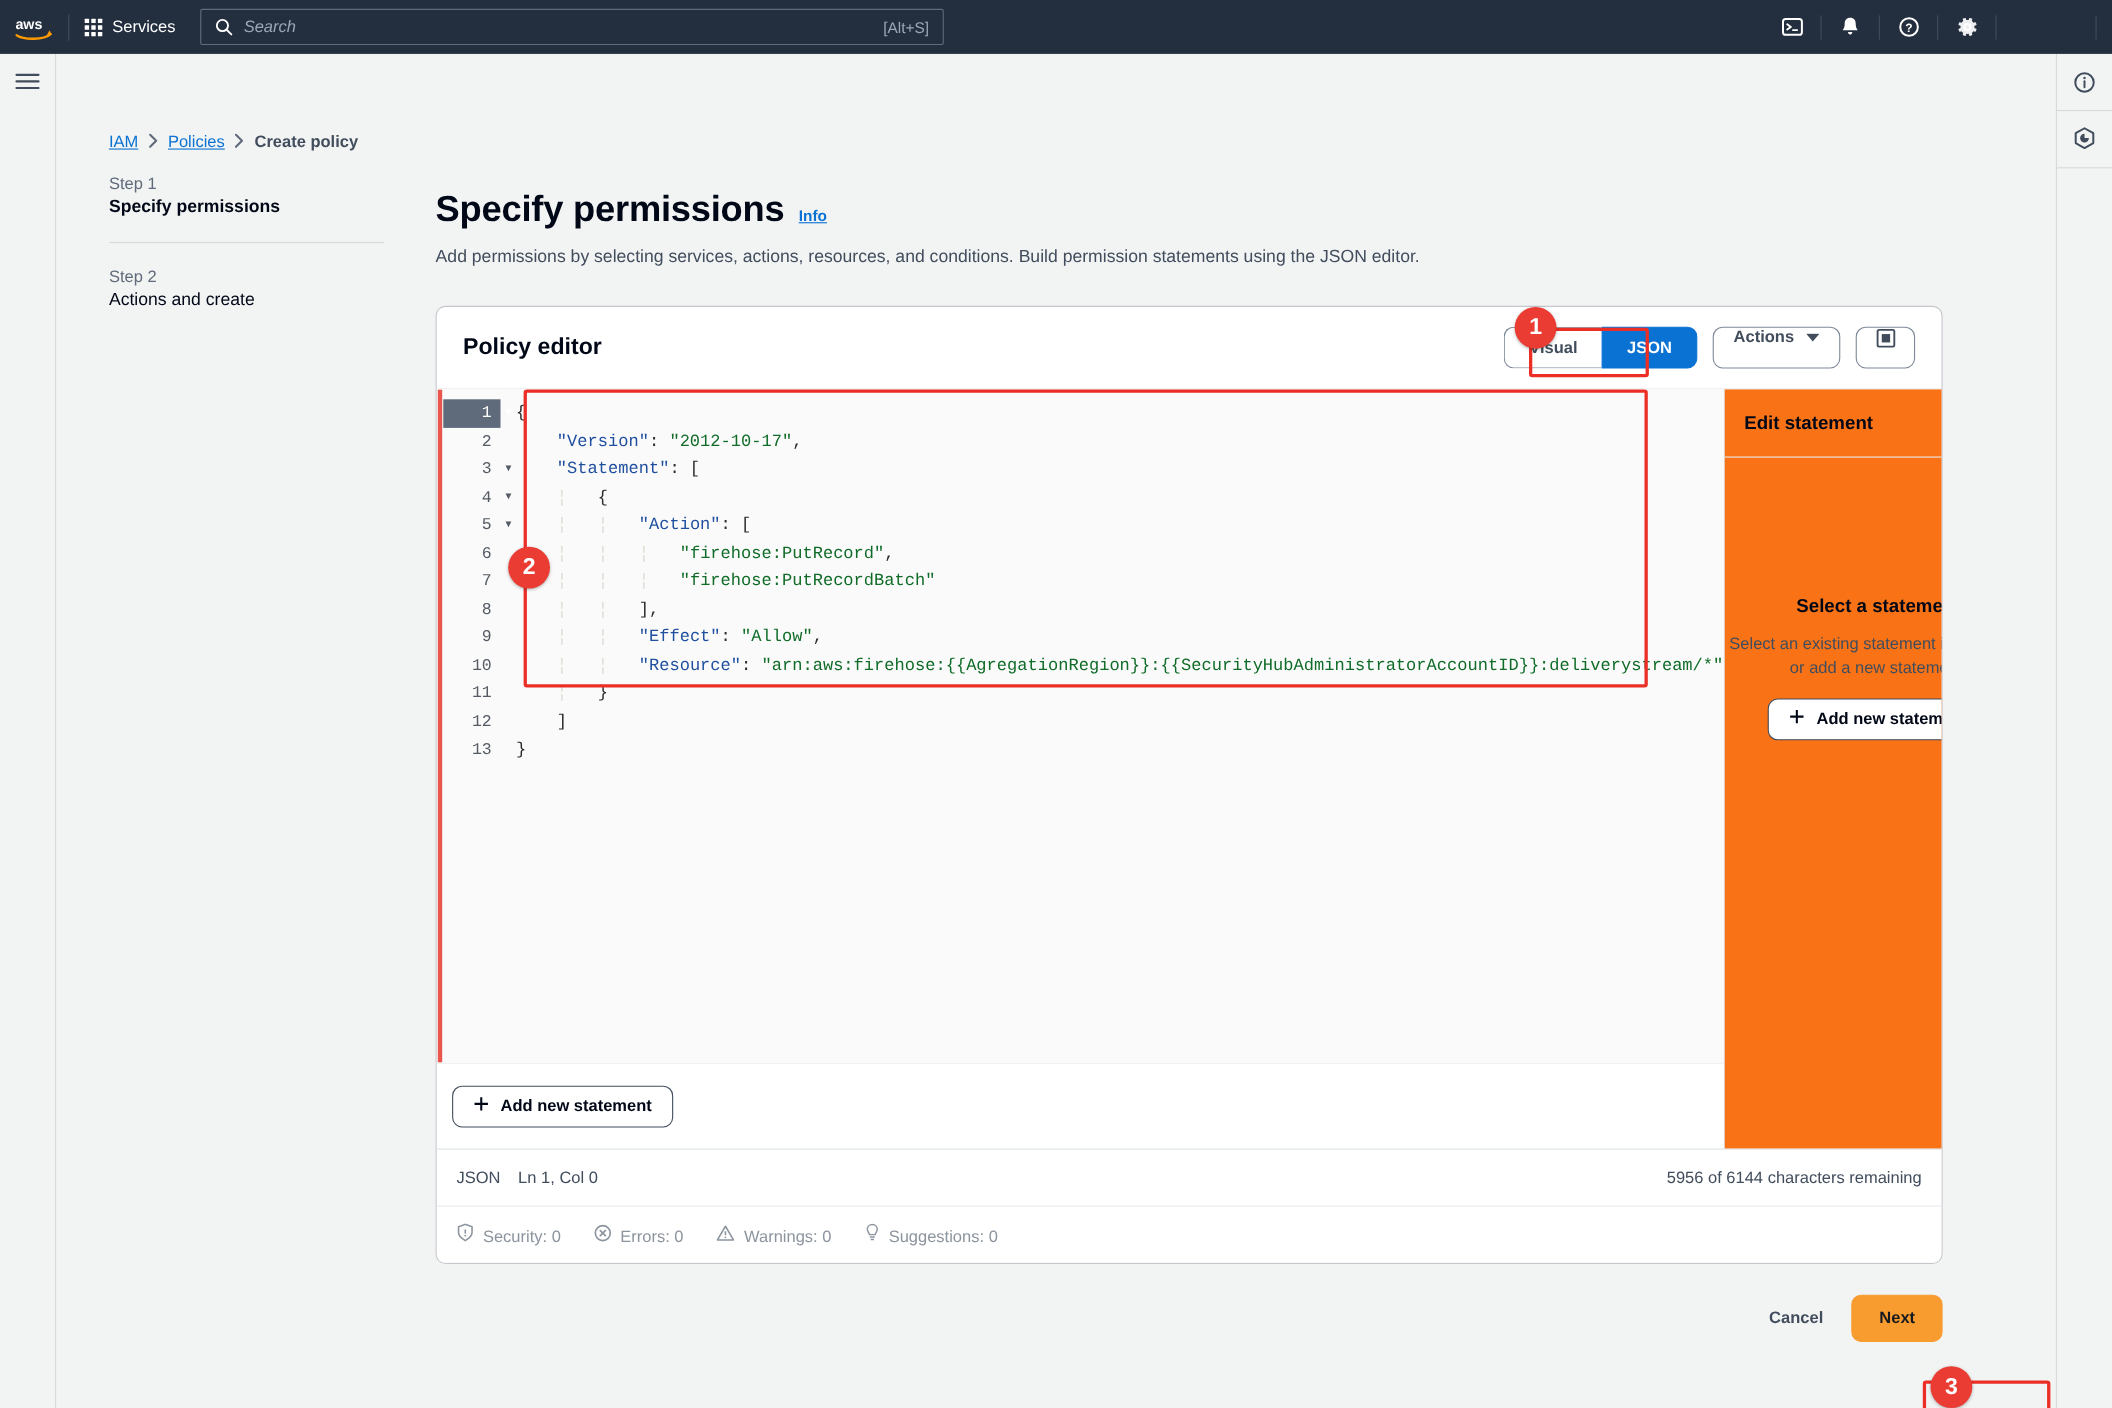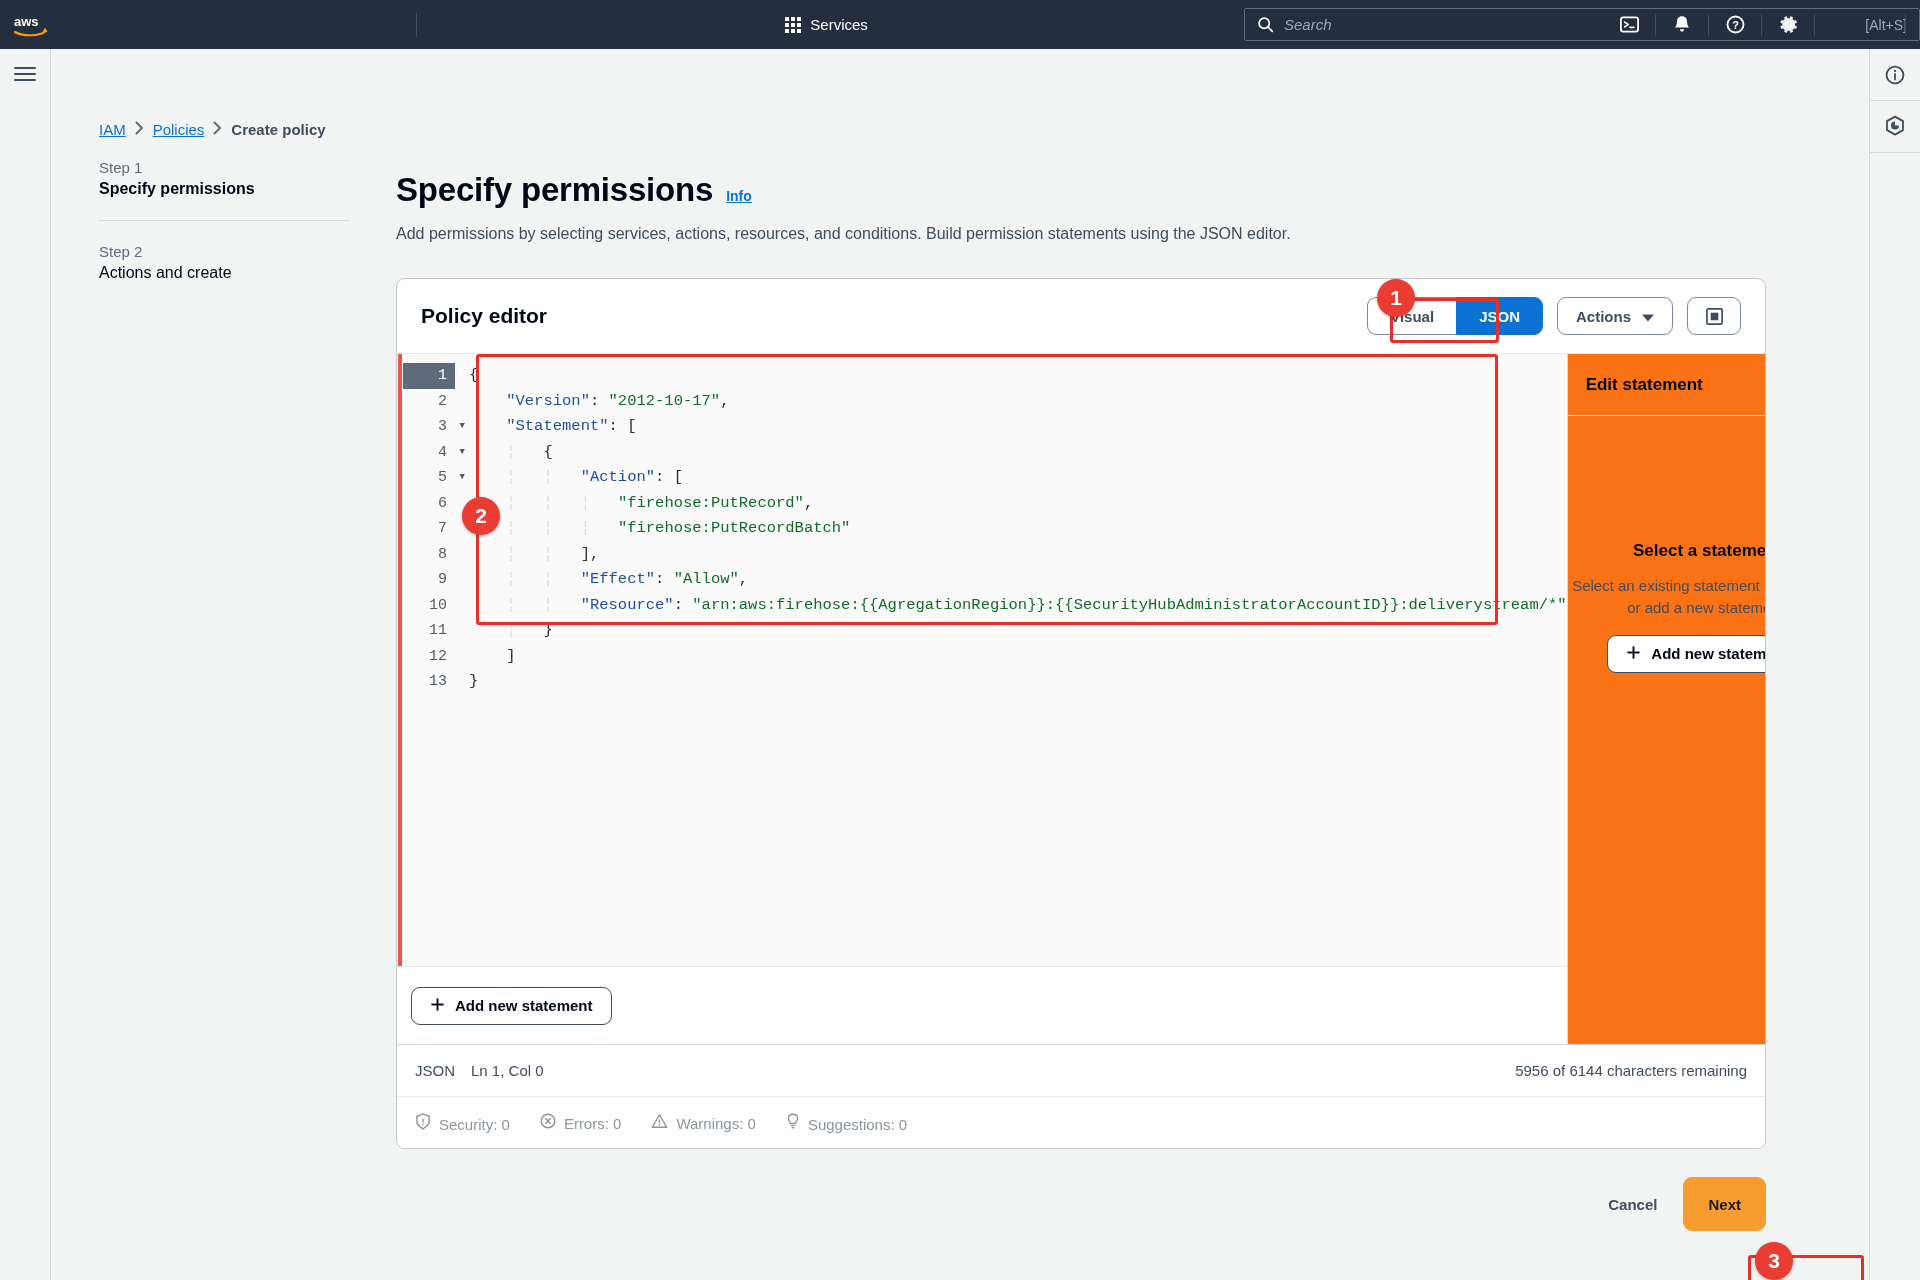--- a/index.html
+++ b/index.html
@@ -6,21 +6,21 @@
   html, body {
     width: 1920px; height: 1280px;
     font-family: "Liberation Sans", sans-serif;
     background: #f2f3f3;
     overflow: hidden;
   }
 
   
   .topnav {
     height: 49px; background: #232f3e;
-    display: flex; align-items: center; position: relative; justify-content: space-between;
+    display: flex; align-items: center; position: relative;
   }
   .aws-logo { width: 62px; display: flex; align-items: center; justify-content: center; cursor: pointer; }
   .aws-logo svg { display:block; }
   .nav-divider { width:1px; height:24px; background:#414d5c; }
   .services-btn {
     display:flex; align-items:center; gap:9px;
     padding: 0 14px; height: 49px; color:#fff;
     font-size: 15px; cursor:pointer;
   }
   .grid-icon { display:grid; grid-template-columns:repeat(3,4px); grid-template-rows:repeat(3,4px); gap:2px; }
@@ -95,21 +95,21 @@
   .seg-btn {
     height:38px; padding:0 22px; display:flex; align-items:center; justify-content:center;
     border:1px solid #7d8998; background:#fff; color:#414d5c;
     font-size:15px; font-weight:bold; cursor:pointer;
   }
   .seg-btn:first-child { border-radius:9px 0 0 9px; border-right:none; }
   .seg-btn:last-child { border-radius:0 9px 9px 0; }
   .seg-btn.active { background:#0972d3; border-color:#0972d3; color:#fff; }
 
   .btn {
-    height:38px; padding:0 18px; display:flex; align-items:center; gap:11px;
+    height:38px; padding:0 18px; display:flex; align-items:flex-start; gap:11px;
     border:1px solid #7d8998; border-radius:9px; background:#fff;
     color:#414d5c; font-size:15px; font-weight:bold; cursor:pointer;
   }
   .btn-icon-only { width:54px; padding:0; justify-content:center; }
 
   .editor-wrap { display:flex; height: 690px; }
   .editor-main { flex:1; display:flex; flex-direction:column; border-right:1px solid #d5dbdb; }
   .code-area { flex:1; display:flex; background:#fafafa; overflow:hidden; position:relative; }
 
   .marker-col { width:6px; background:#fafafa; }
@@ -165,21 +165,21 @@
     font-size:15px; color:#8c949e;
   }
   .vitem { display:flex; align-items:flex-end; gap:8px; }
 
   .footer-row {
     width:1370px; margin-top:28px;
     display:flex; align-items:center; justify-content:flex-end; gap:26px;
   }
   .link-btn { font-size:15px; font-weight:bold; color:#414d5c; cursor:pointer; }
   .btn-primary {
-    height:54px; padding:16px 24px; display:flex; align-items:center; justify-content:center;
+    height:43px; padding:16px 24px; display:flex; align-items:center; justify-content:center;
     background:#f89c30; border:1px solid #f89c30; border-radius:9px;
     color:#16191f; font-size:15px; font-weight:bold; cursor:pointer;
   }
 
   .right-rail {
     width: 51px; background:#f2f3f3; border-left:1px solid #d5dbdb;
     display:flex; flex-direction:column; align-items:center;
   }
   .rail-btn {
     width:51px; height:52px; display:flex; align-items:center; justify-content:center;

